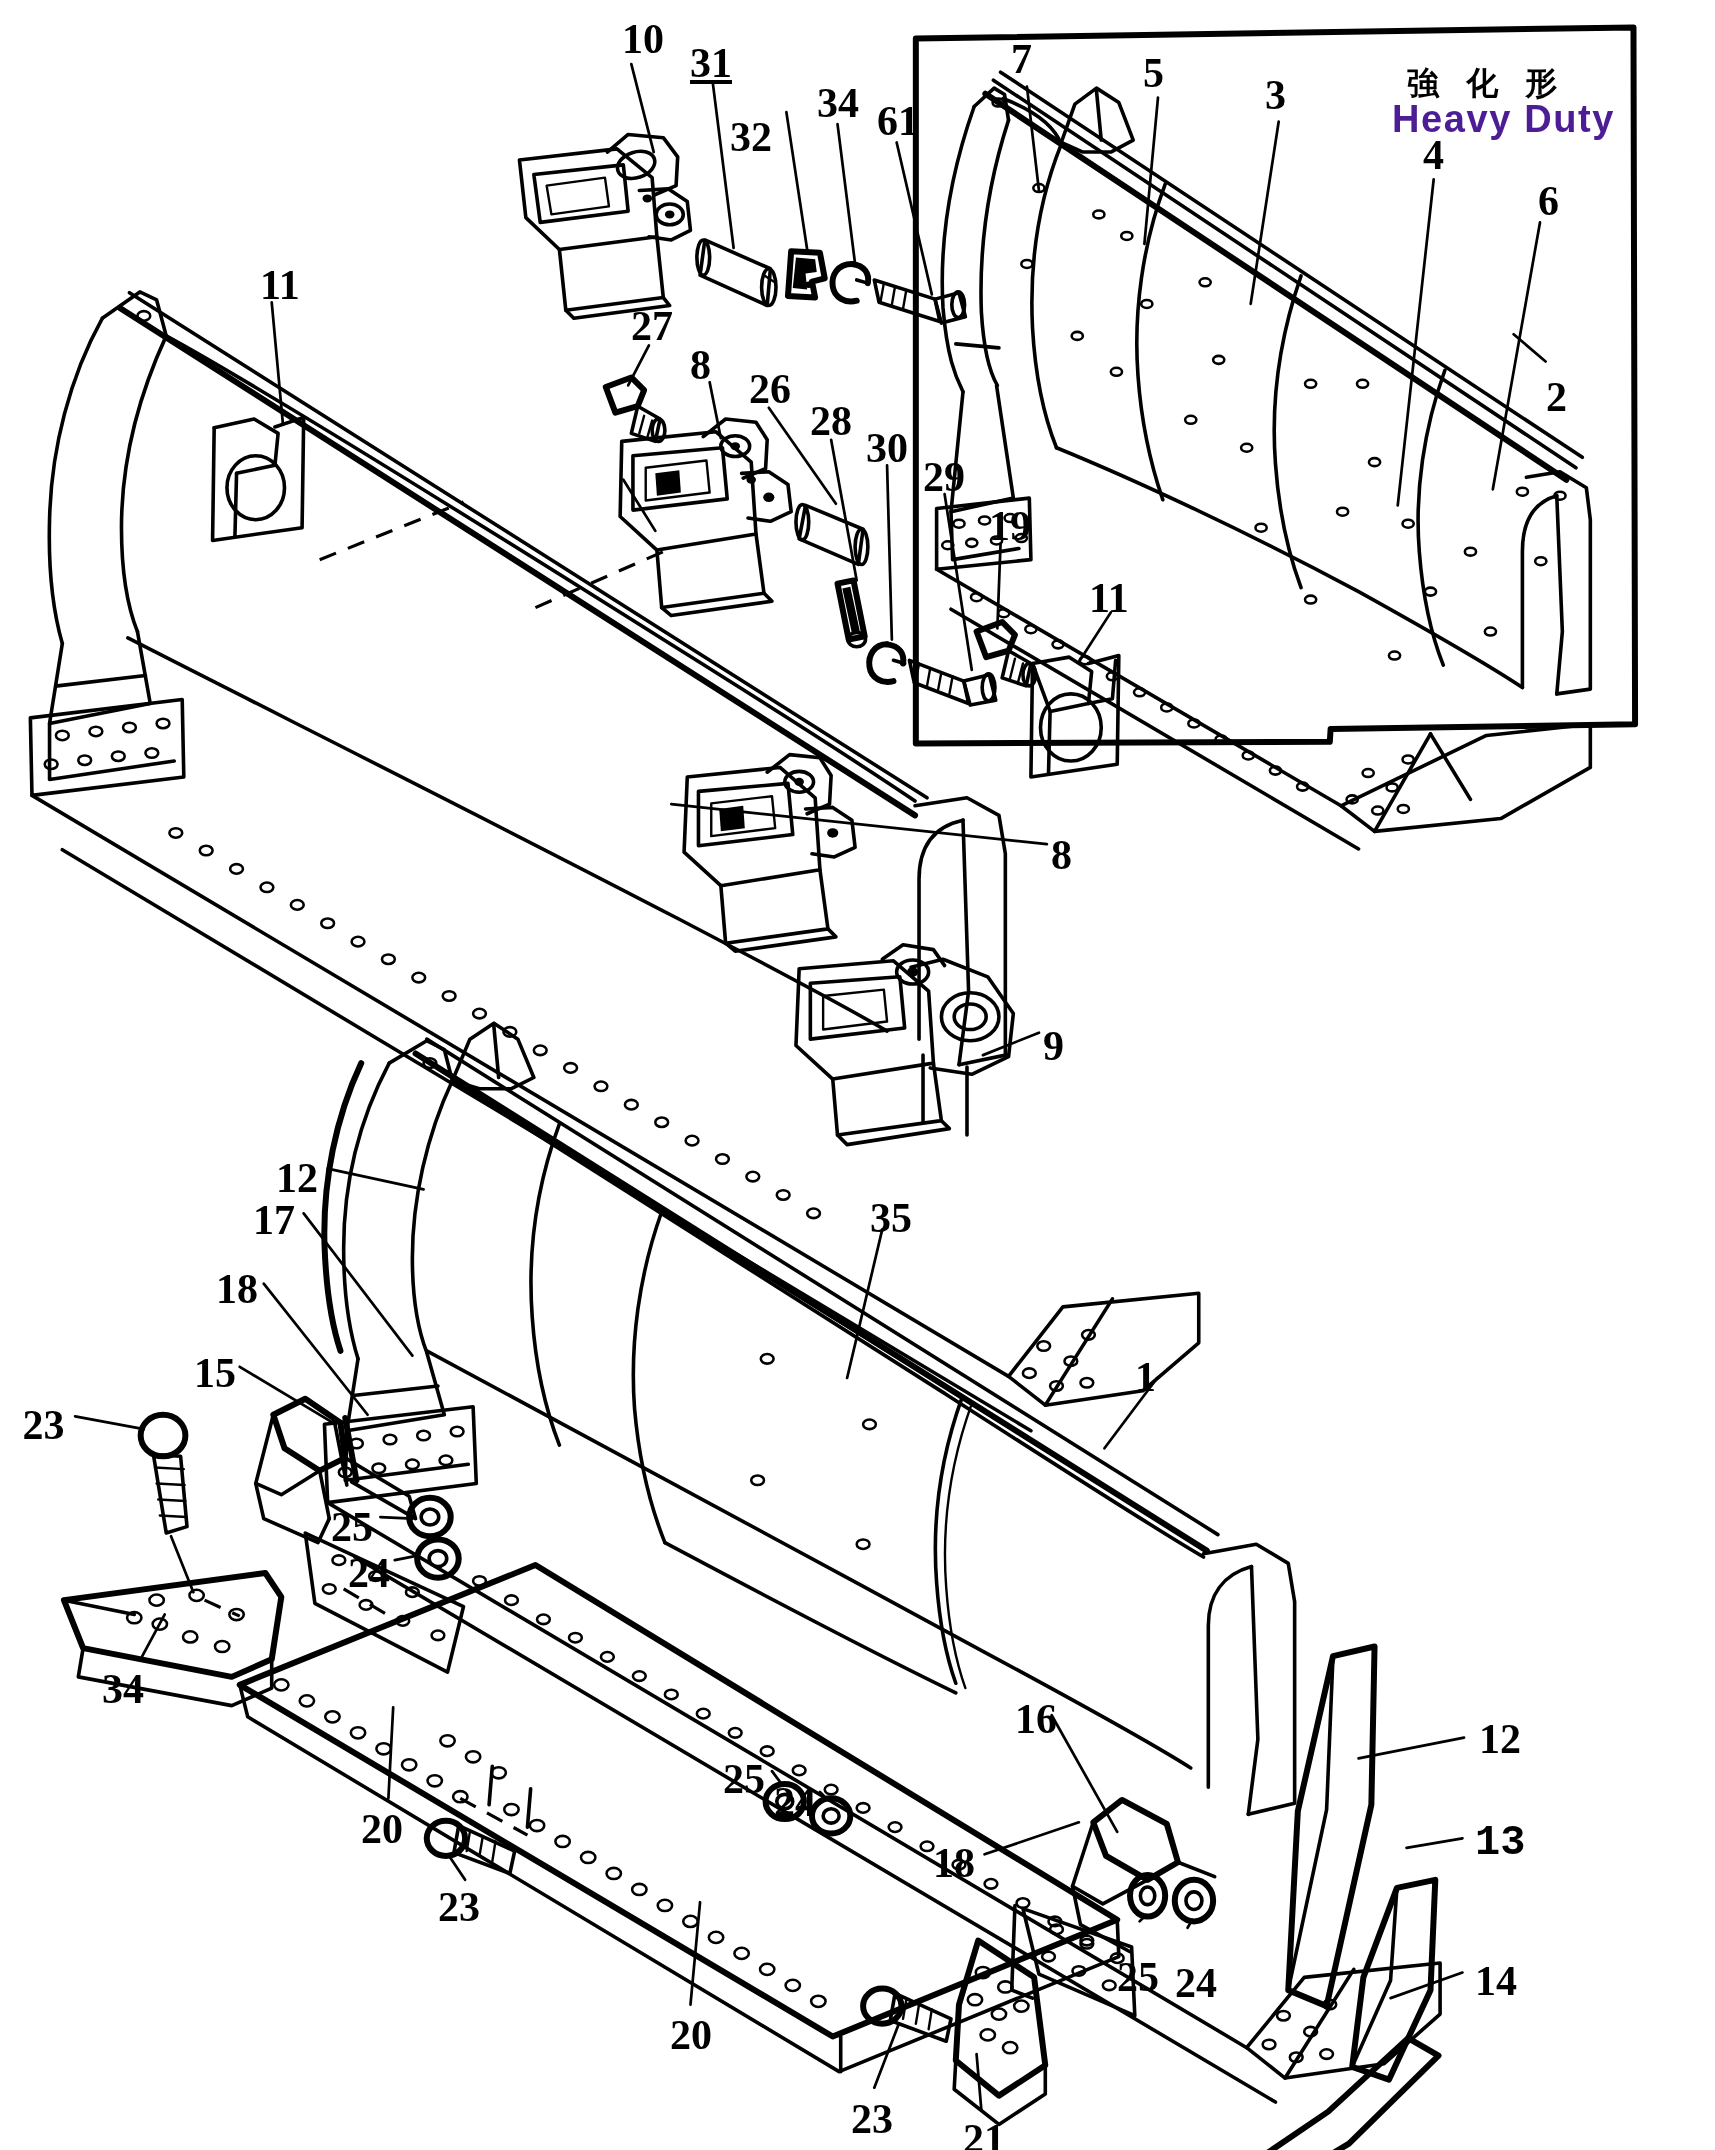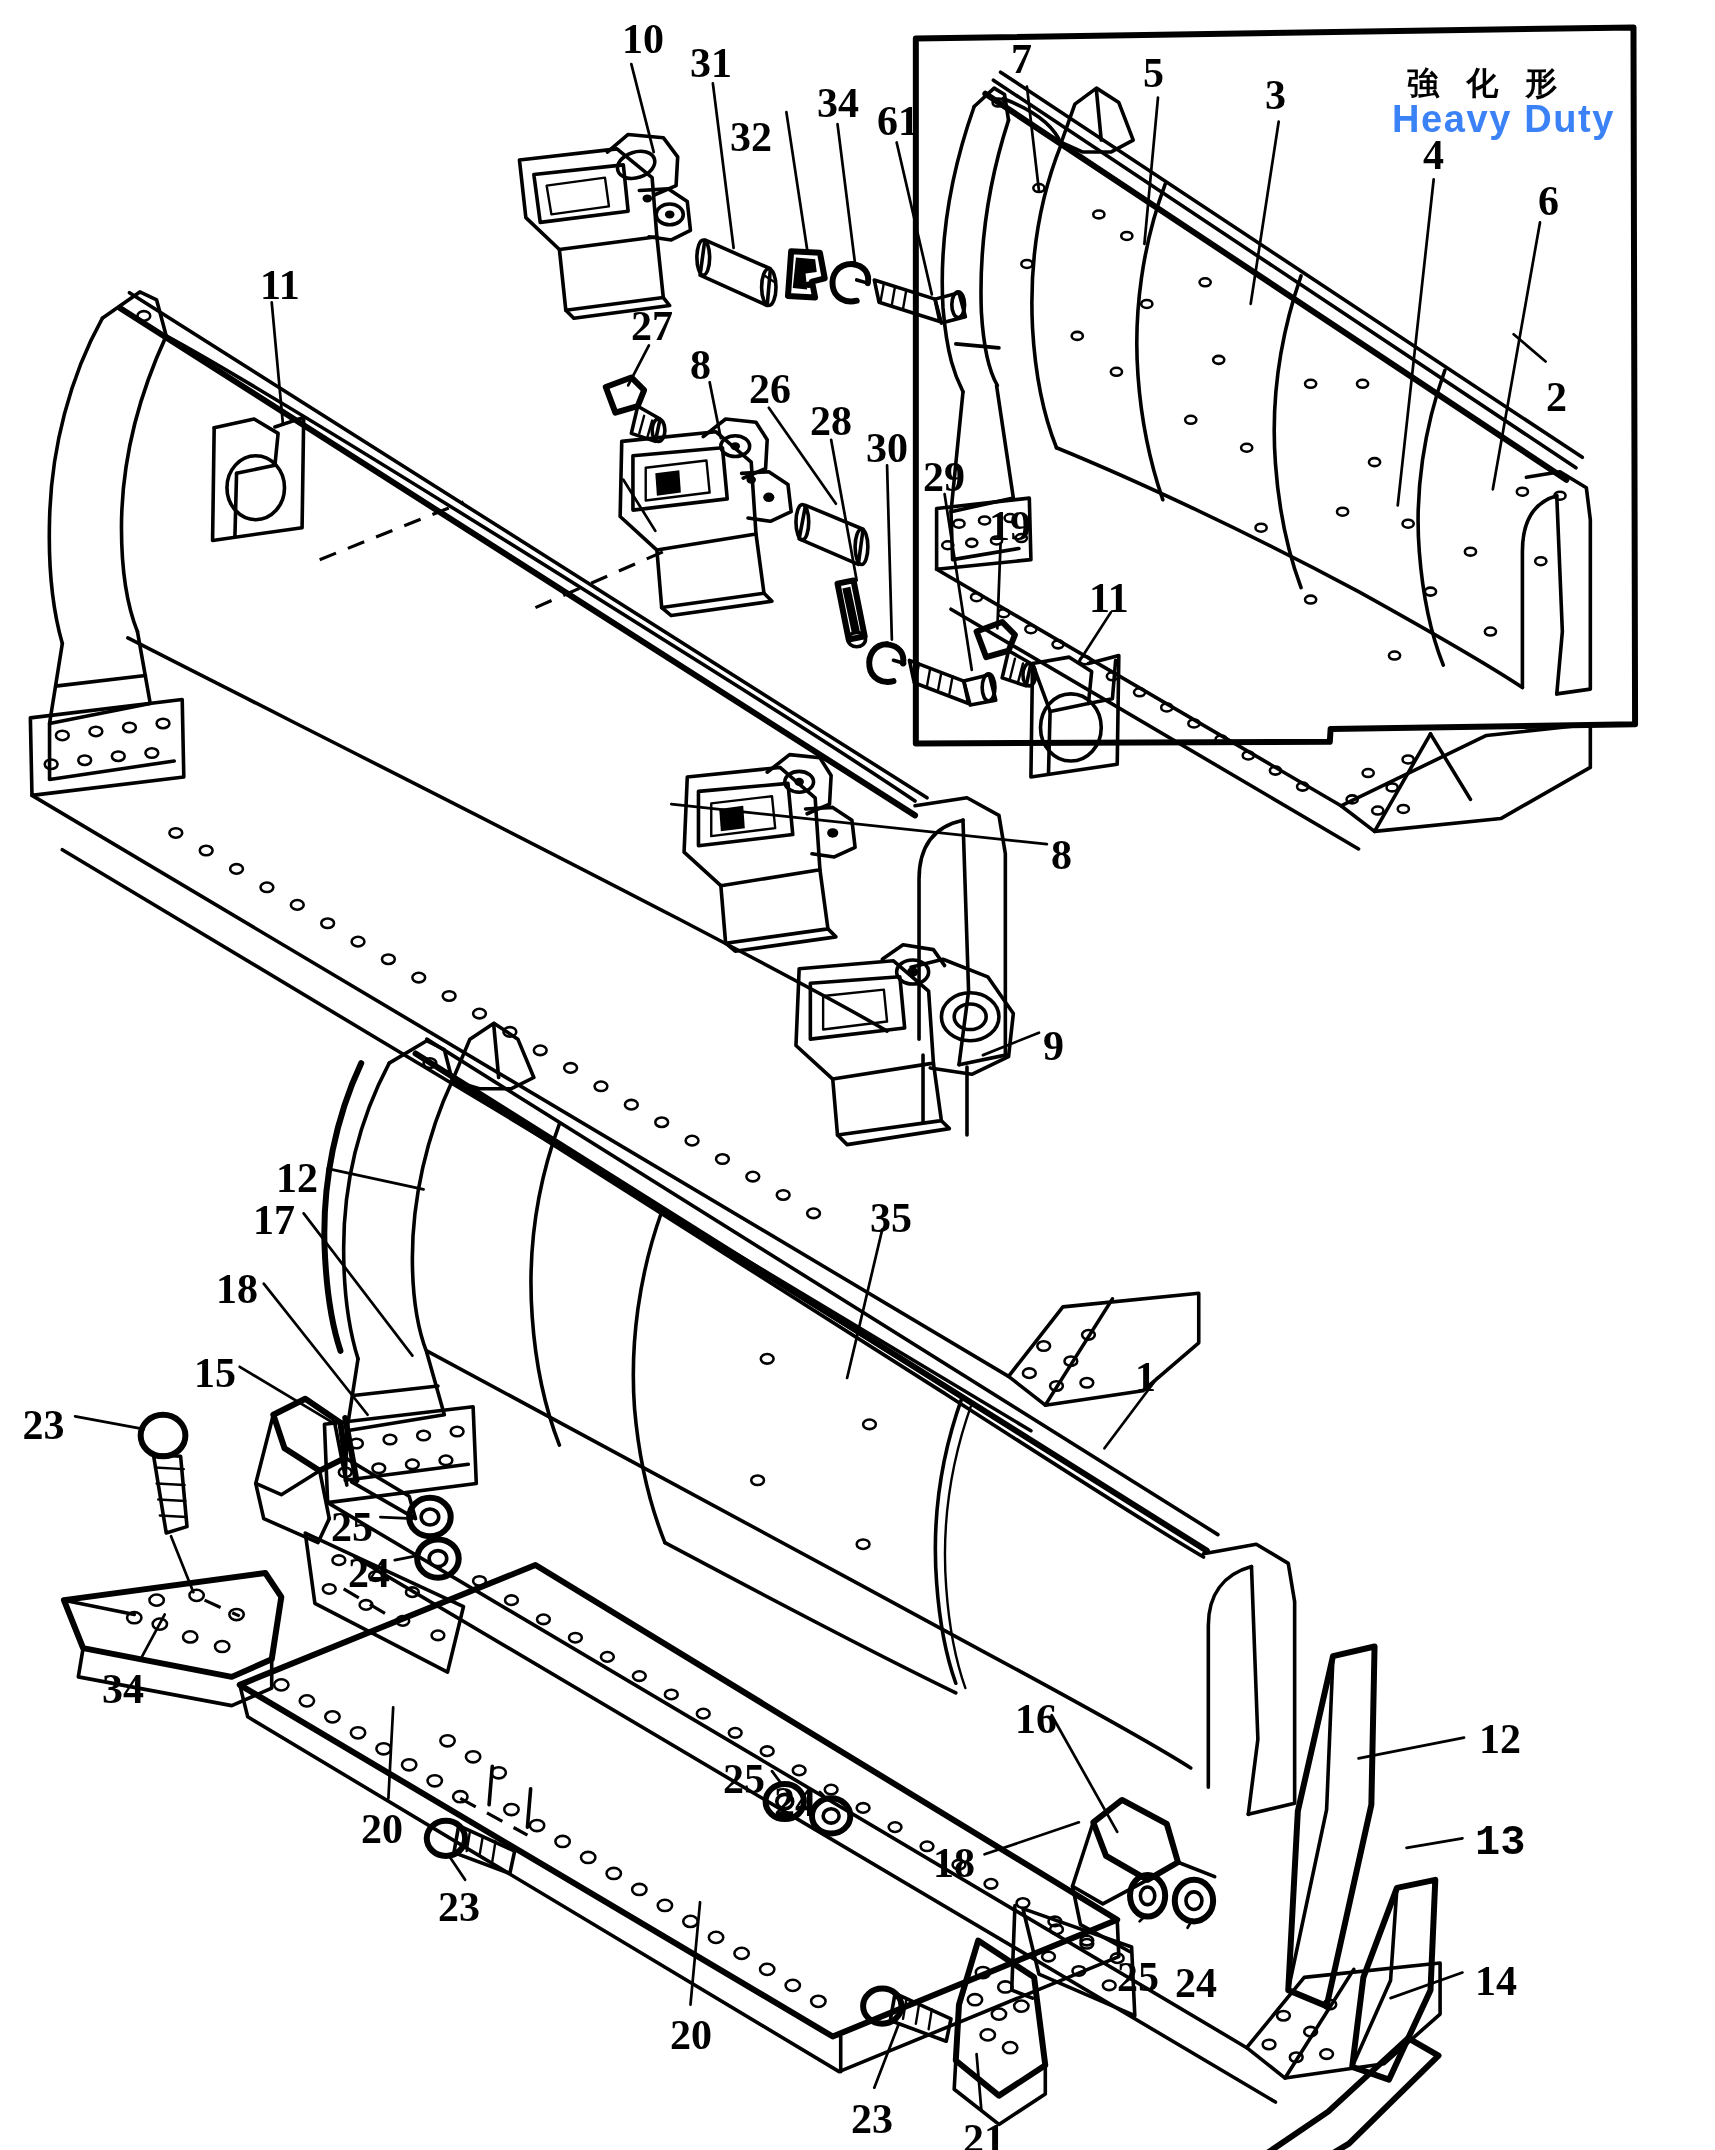--- a/index.html
+++ b/index.html
@@ -4,21 +4,21 @@
 <style>
   html,body{margin:0;padding:0;background:#fff;}
   body{font-family:"Liberation Serif", serif;}
   #root{position:relative;width:1715px;height:2151px;background:#ffffff;overflow:hidden;}
   svg#canvas{position:absolute;left:0;top:0;width:1715px;height:2151px;}
   .lbl{position:absolute;font-family:"Liberation Serif", serif;font-weight:700;color:#000;
        font-size:42px;line-height:1;white-space:nowrap;}
   .hd-jp{position:absolute;font-family:"DejaVu Sans", sans-serif;font-weight:700;font-size:32px;
          letter-spacing:8px;color:#000;white-space:nowrap;}
   .hd-en{position:absolute;font-family:"Liberation Sans", sans-serif;font-weight:700;font-size:38px;
-         letter-spacing:1.6px;color:#3b82f6;white-space:nowrap;}
+         letter-spacing:1.6px;color:#4c1d95;white-space:nowrap;}
 </style>
 </head>
 <body>
 
 <div id="root">
 
 <svg id="canvas" viewBox="0 0 2146 2691">
   <defs>
     <style>
       .s{fill:none;stroke:#000;stroke-width:4.5;stroke-linecap:round;stroke-linejoin:round;}
@@ -664,21 +664,21 @@
 <div class="hd-en" style="left:1392px;top:98px;">Heavy Duty</div>
 
 <div class="lbl" style="left:1011px;top:38px;">7</div>
 <div class="lbl" style="left:1143px;top:52px;">5</div>
 <div class="lbl" style="left:1265px;top:74px;">3</div>
 <div class="lbl" style="left:1423px;top:134px;">4</div>
 <div class="lbl" style="left:1538px;top:180px;">6</div>
 <div class="lbl" style="left:1546px;top:376px;">2</div>
 
 <div class="lbl" style="left:578px;top:17.6px;margin-left:44px;">10</div>
-<div class="lbl" style="left:690px;top:42px;">31</div>
+<div class="lbl" style="left:690px;top:42px;text-decoration:underline;">31</div>
 <div class="lbl" style="left:730px;top:68px;margin-top:48px;">32</div>
 <div class="lbl" style="left:817px;top:82px;text-align:center;">34</div>
 <div class="lbl" style="left:877px;top:100px;">61</div>
 <div class="lbl" style="left:260px;top:264px;">11</div>
 <div class="lbl" style="left:631px;top:305px;">27</div>
 <div class="lbl" style="left:690px;top:344px;">8</div>
 <div class="lbl" style="left:749px;top:368px;">26</div>
 <div class="lbl" style="left:810px;top:400px;">28</div>
 <div class="lbl" style="left:866px;top:427px;text-align:right;">30</div>
 <div class="lbl" style="left:923px;top:456px;">29</div>

